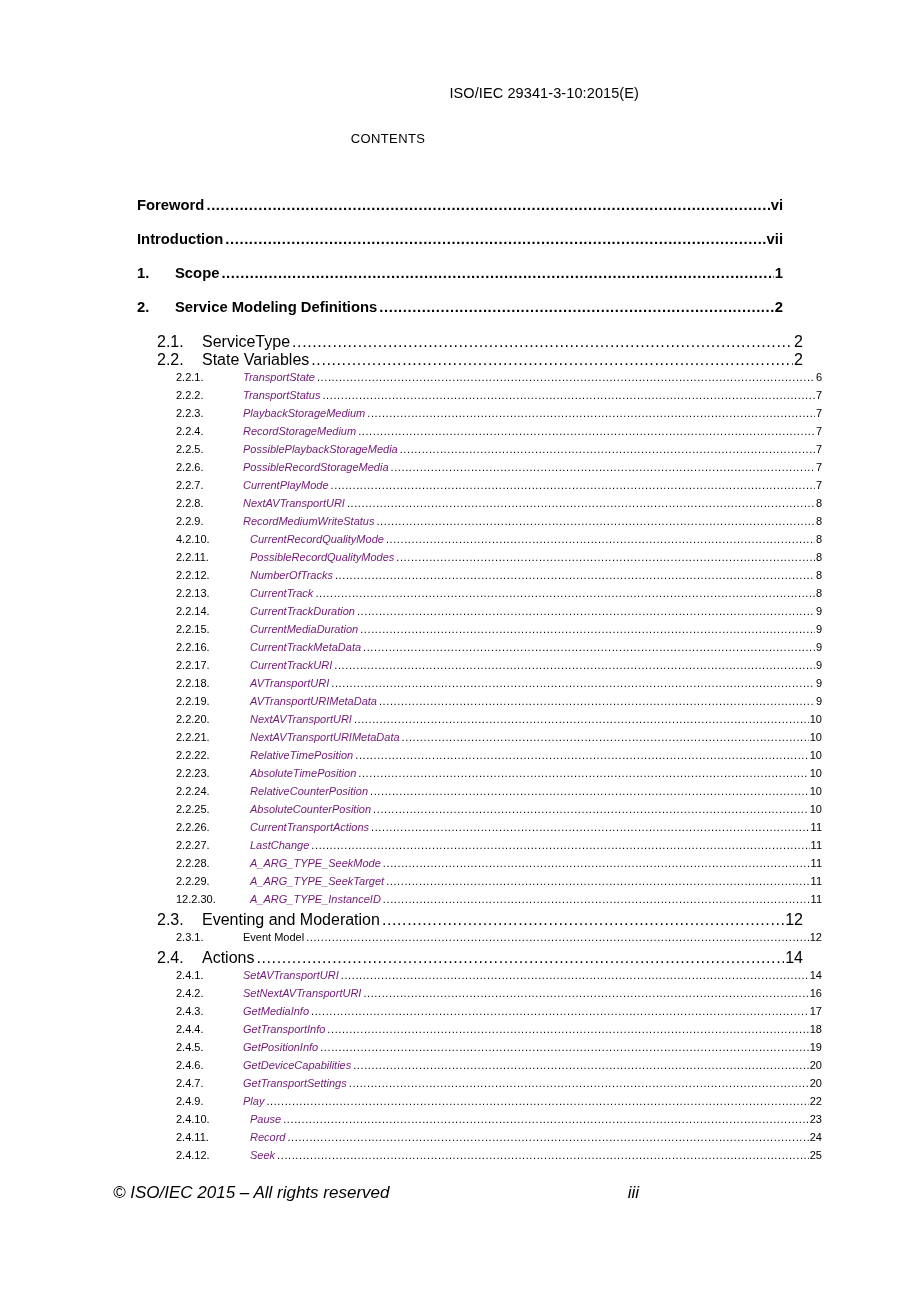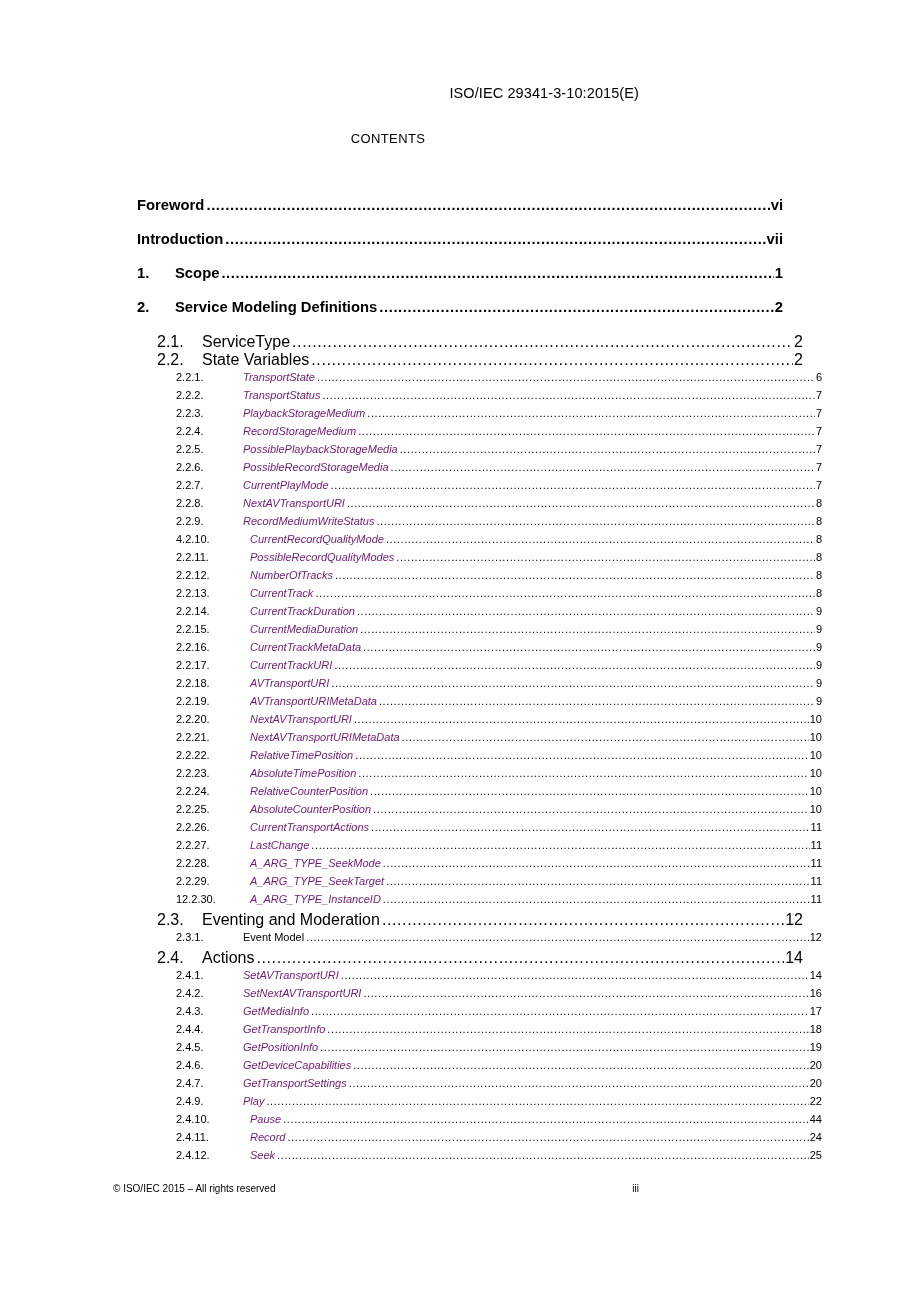--- a/index.html
+++ b/index.html
@@ -112,21 +112,21 @@
   .doc-footer {
     position: absolute;
     left: 113px;
     right: 137px;
     top: 1183px;
     font-size: 13.6px;
     display: flex;
     justify-content: space-between;
     align-items: baseline;
   }
-  .doc-footer .fr { font-size: 10px; }
+  .doc-footer .fr { font-size: 17px; font-style: italic; }
 </style>
 </head>
 <body>
 
 <div class="page">
 
   <div class="doc-header">ISO/IEC 29341-3-10:2015(E)</div>
 
   <div class="contents-title">CONTENTS</div>
 
@@ -408,21 +408,21 @@
       <div class="toc-row lvl3">
         <span class="num">2.4.9.</span>
         <span class="label sp-r red">Play</span>
         <span class="leader"></span>
         <span class="pg">22</span>
       </div>
       <div class="toc-row lvl3 wide">
         <span class="num">2.4.10.</span>
         <span class="label sp-r red">Pause</span>
         <span class="leader"></span>
-        <span class="pg">44</span>
+        <span class="pg">23</span>
       </div>
       <div class="toc-row lvl3 wide">
         <span class="num">2.4.11.</span>
         <span class="label sp-r red">Record</span>
         <span class="leader"></span>
         <span class="pg">24</span>
       </div>
       <div class="toc-row lvl3 wide">
         <span class="num">2.4.12.</span>
         <span class="label sp-r red">Seek</span>

